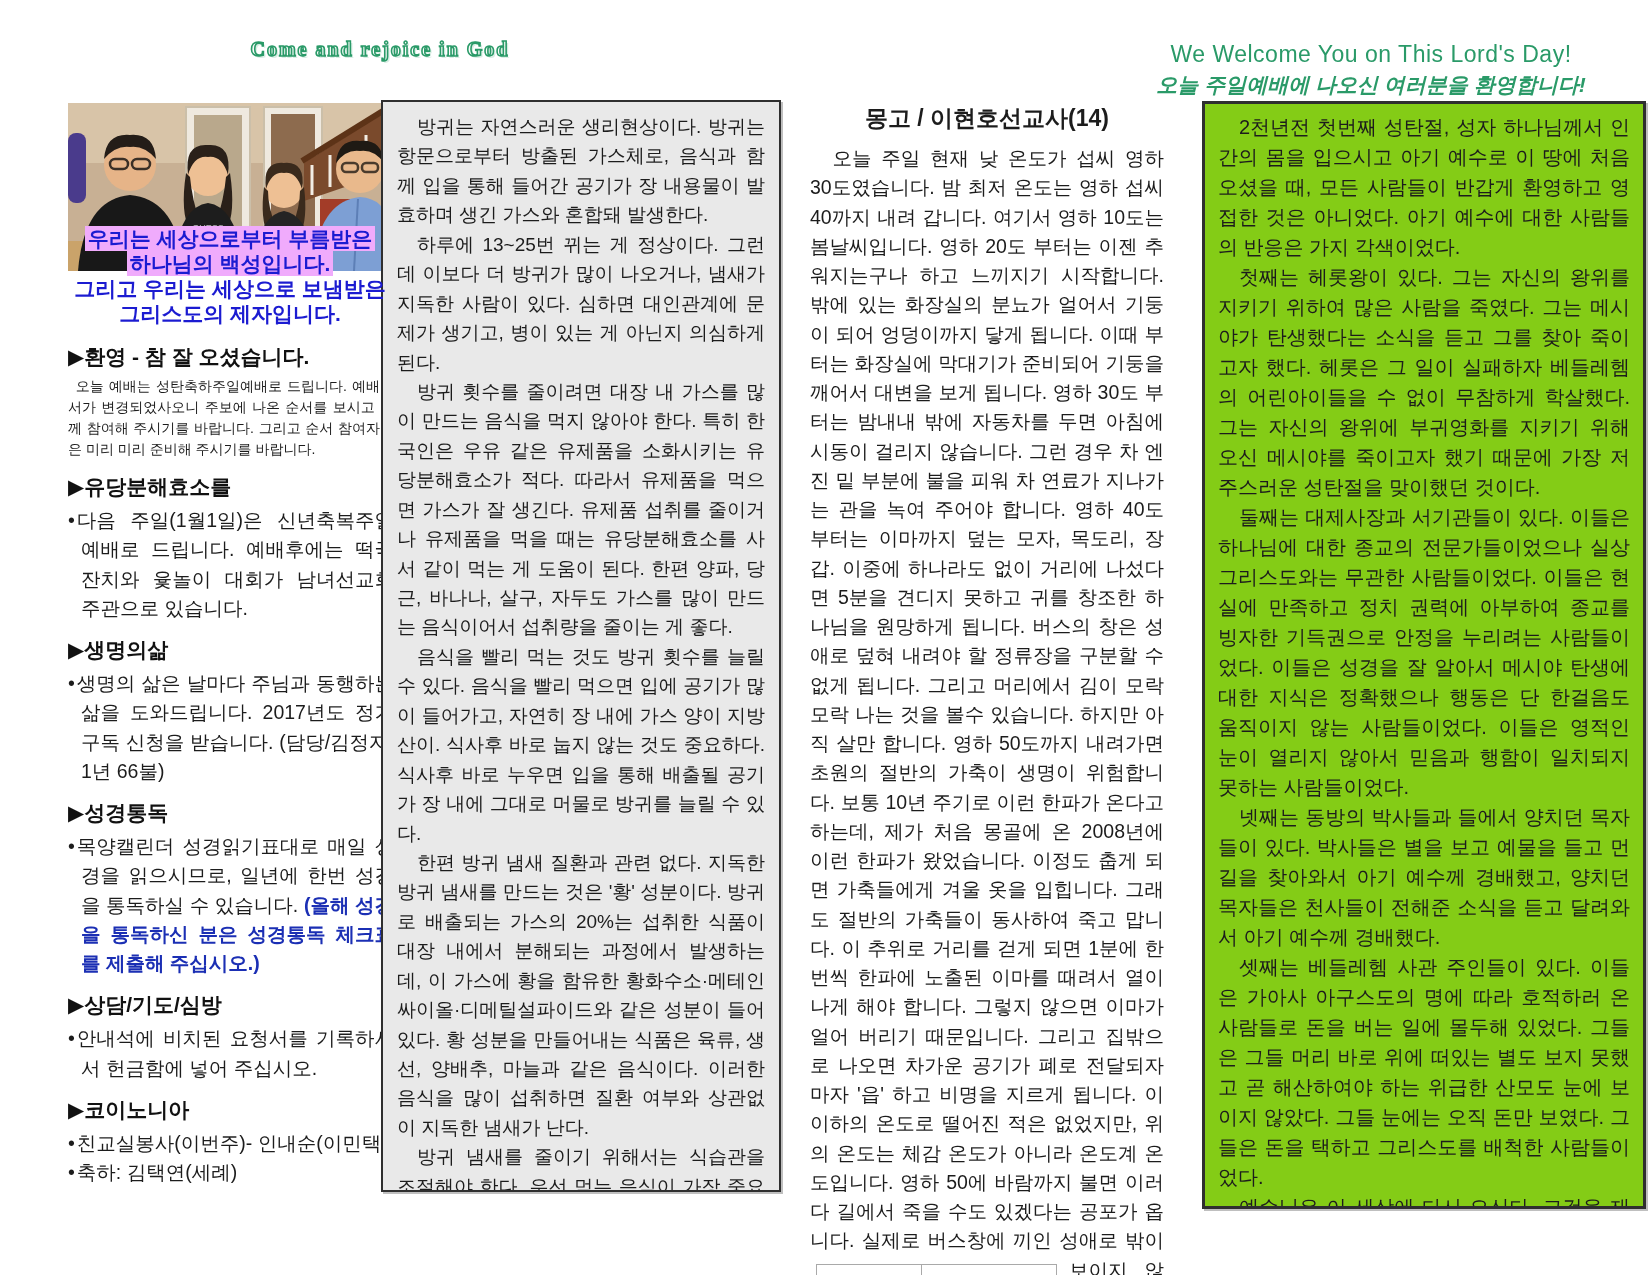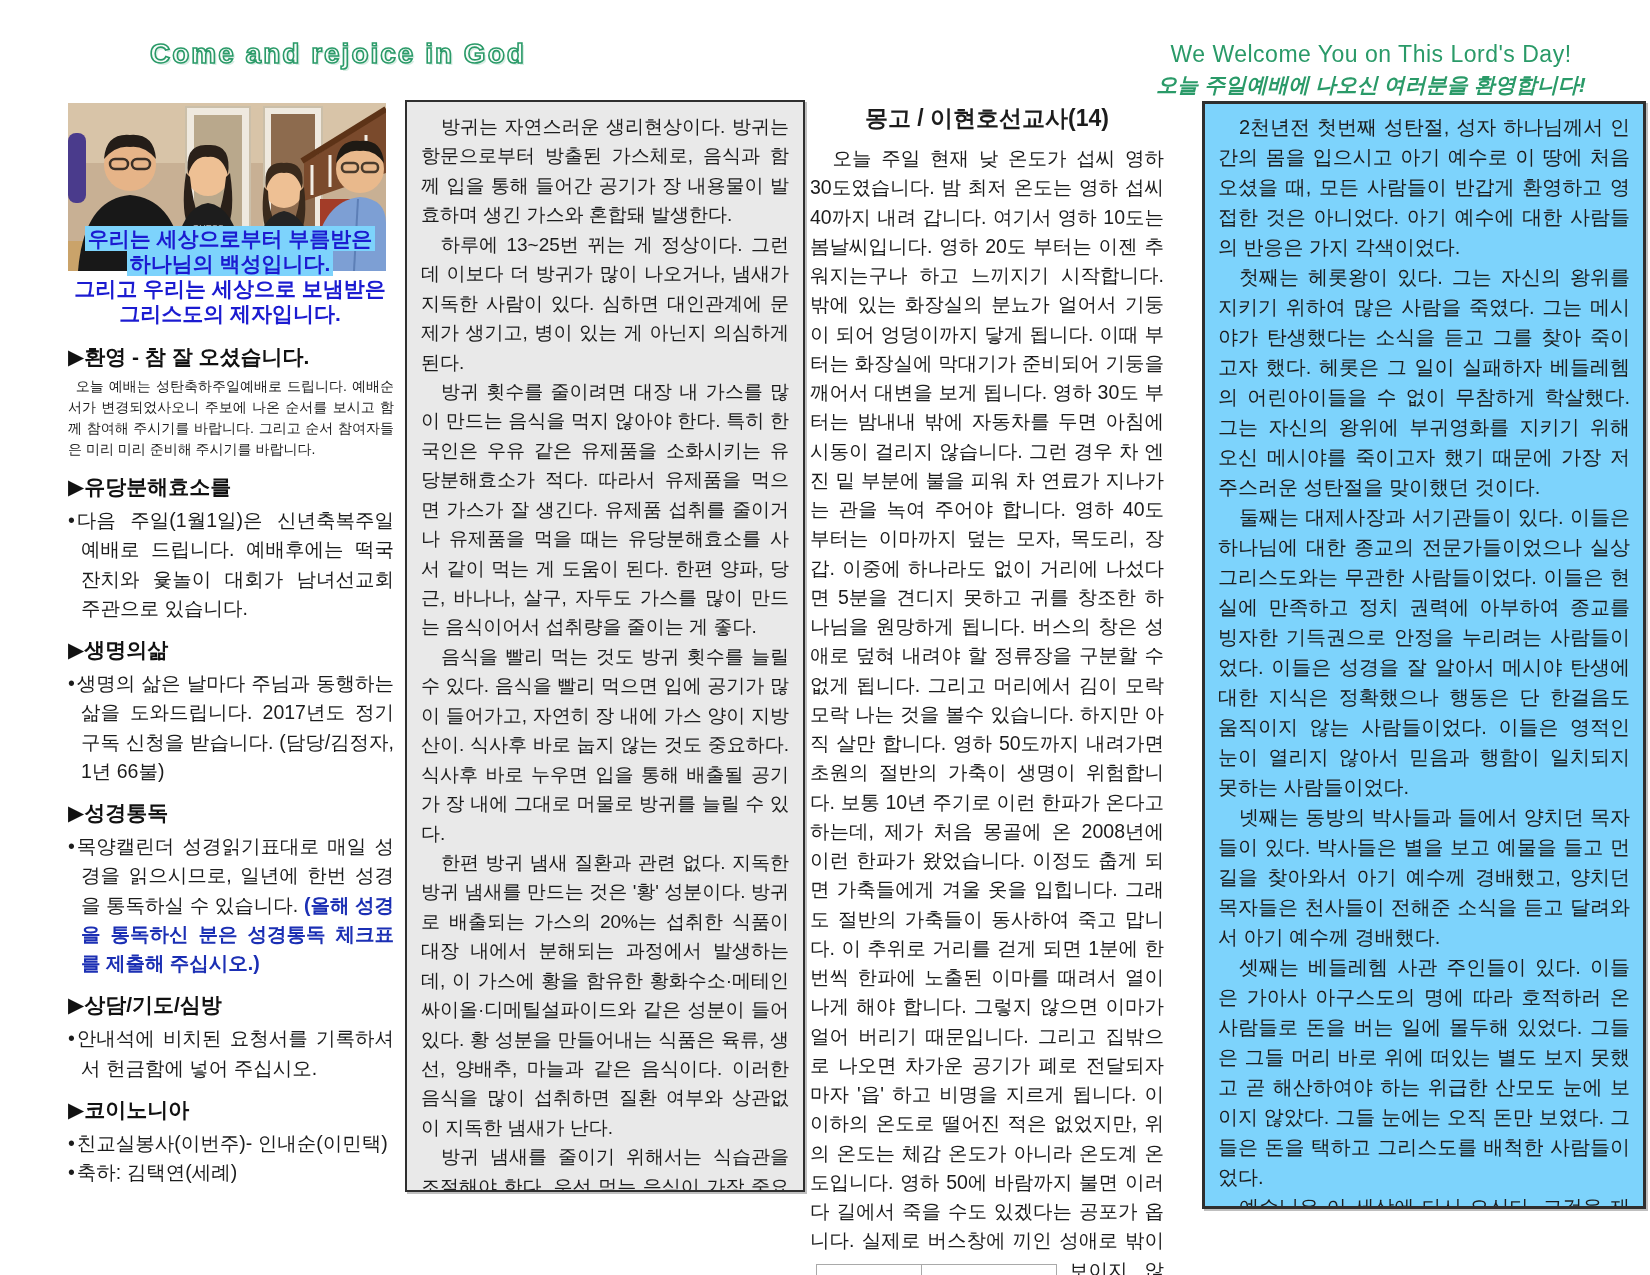--- a/index.html
+++ b/index.html
@@ -5,52 +5,53 @@
   html,body{margin:0;padding:0;}
   body{
     width:1650px;height:1275px;position:relative;overflow:hidden;
     background:#ffffff;
     font-family:"Liberation Sans","DejaVu Sans",sans-serif;
     color:#1c1c1c;
     -webkit-font-smoothing:antialiased;
   }
   
   .outline-title{
-    position:absolute;left:150px;top:38px;width:460px;text-align:left;
-    font-size:28px;font-weight:bold;letter-spacing:2px;
+    position:absolute;left:150px;top:38px;width:460px;text-align:center;
+    font-size:20px;font-weight:bold;letter-spacing:2px;
     color:#2a9a68;
     -webkit-text-fill-color:#f7fcf9;
     -webkit-text-stroke:1.6px #2a9a68;
     text-shadow:2px 2px 0 rgba(42,154,104,.18);
+    font-family:Liberation Serif, serif;
   }
   .welcome-block{
     position:absolute;left:1132px;top:40px;width:478px;text-align:center;line-height:1.25;
   }
   .welcome-en{font-size:23px;color:#2a9a68;letter-spacing:.5px;}
   .welcome-ko{font-size:21px;color:#2a9a68;font-weight:bold;margin-top:3px;font-style:italic;}
 
   
   .left-col{position:absolute;left:68px;top:103px;width:324px;}
   .photo{position:relative;width:318px;height:168px;overflow:hidden;background:#c9b298;}
   .identity{
     position:absolute;left:68px;top:226px;width:324px;text-align:center;
     font-size:21px;font-weight:bold;color:#1b1bd1;line-height:25px;z-index:5;
   }
-  .identity .id-line span{background:#7dd3fc;padding:0 3px;display:inline-block;}
+  .identity .id-line span{background:#f0abfc;padding:0 3px;display:inline-block;}
   .identity .id-line.below span{background:transparent;}
   .announcements{position:absolute;left:68px;top:330px;width:326px;}
   .section-heading{font-size:21px;font-weight:bold;margin:13px 0 5px 0;color:#111;}
   .section-body{font-size:14px;line-height:1.5;text-align:justify;text-indent:.55em;}
   .bullet{font-size:19.5px;line-height:1.5;text-align:justify;padding-left:13px;text-indent:-13px;}
   .bullet::before{content:"\2022";margin-right:2px;}
   .blue-inline{color:#1b2fb4;font-weight:bold;}
 
   
   .mid-box{
-    position:absolute;left:405px;top:100px;width:368px;height:1068px;
+    position:absolute;left:381px;top:100px;width:368px;height:1068px;
     background:#e9e9e9;border:2px solid #2f2f2f;padding:10px 14px;
     font-size:19px;line-height:1.55;text-align:justify;overflow:hidden;
     box-shadow:2px 2px 0 rgba(0,0,0,.25);
   }
   .mid-box p{margin:0;text-indent:1.05em;}
 
   
   .mongolia-col{position:absolute;left:810px;top:103px;width:354px;}
   .mongolia-title{text-align:center;font-size:23px;font-weight:bold;margin-bottom:10px;}
   .mongolia-body{font-size:19.5px;line-height:1.5;text-align:justify;text-indent:1.15em;}
@@ -61,21 +62,21 @@
   .country-table td{
     border:1px solid #a9a9a9;font-size:19px;text-align:center;
     padding:5px 8px;height:24px;
   }
   .country-table td.name{width:88px;}
   .country-table td.country{width:118px;}
 
   
   .right-box{
     position:absolute;left:1202px;top:101px;width:412px;height:1086px;
-    background:#7dd3fc;border:3px solid #2f2f2f;padding:8px 13px;
+    background:#84cc16;border:3px solid #2f2f2f;padding:8px 13px;
     font-size:20px;line-height:1.5;text-align:justify;overflow:hidden;
     box-shadow:2px 2px 0 rgba(0,0,0,.25);
   }
   .right-box p{margin:0;text-indent:1.05em;}
 </style>
 </head>
 <body>
 
 <div class="outline-title">Come and rejoice in God</div>
 

